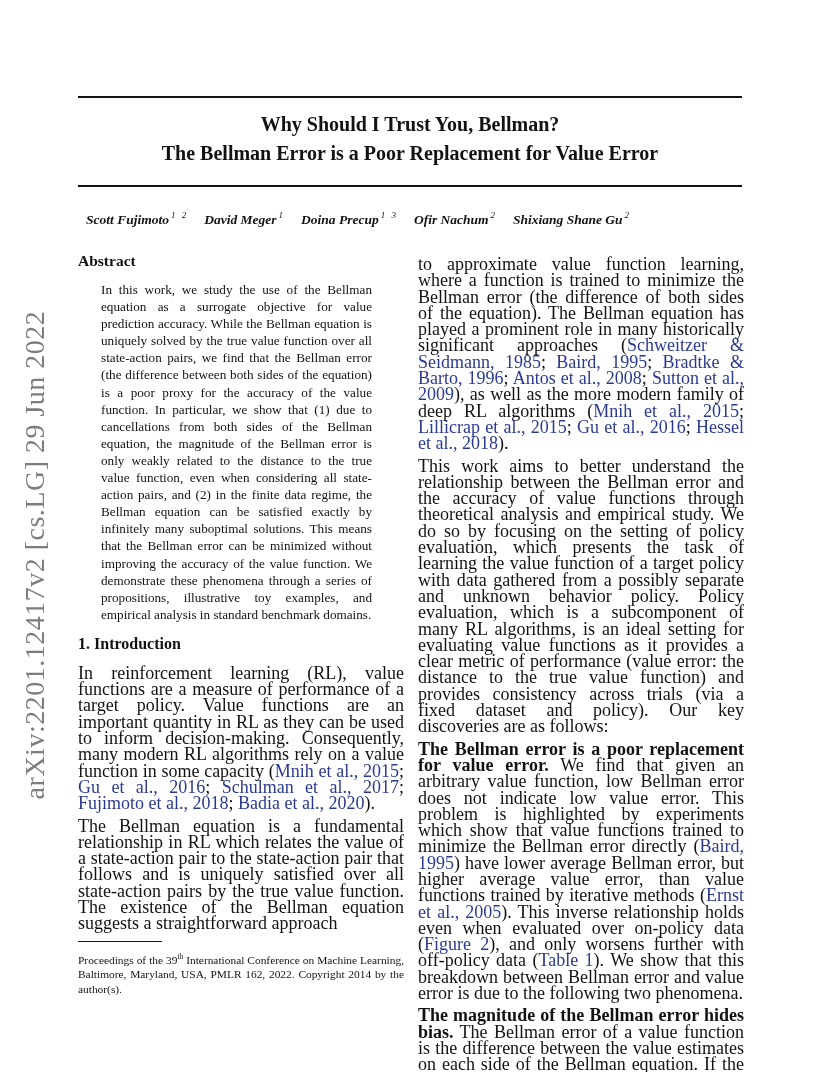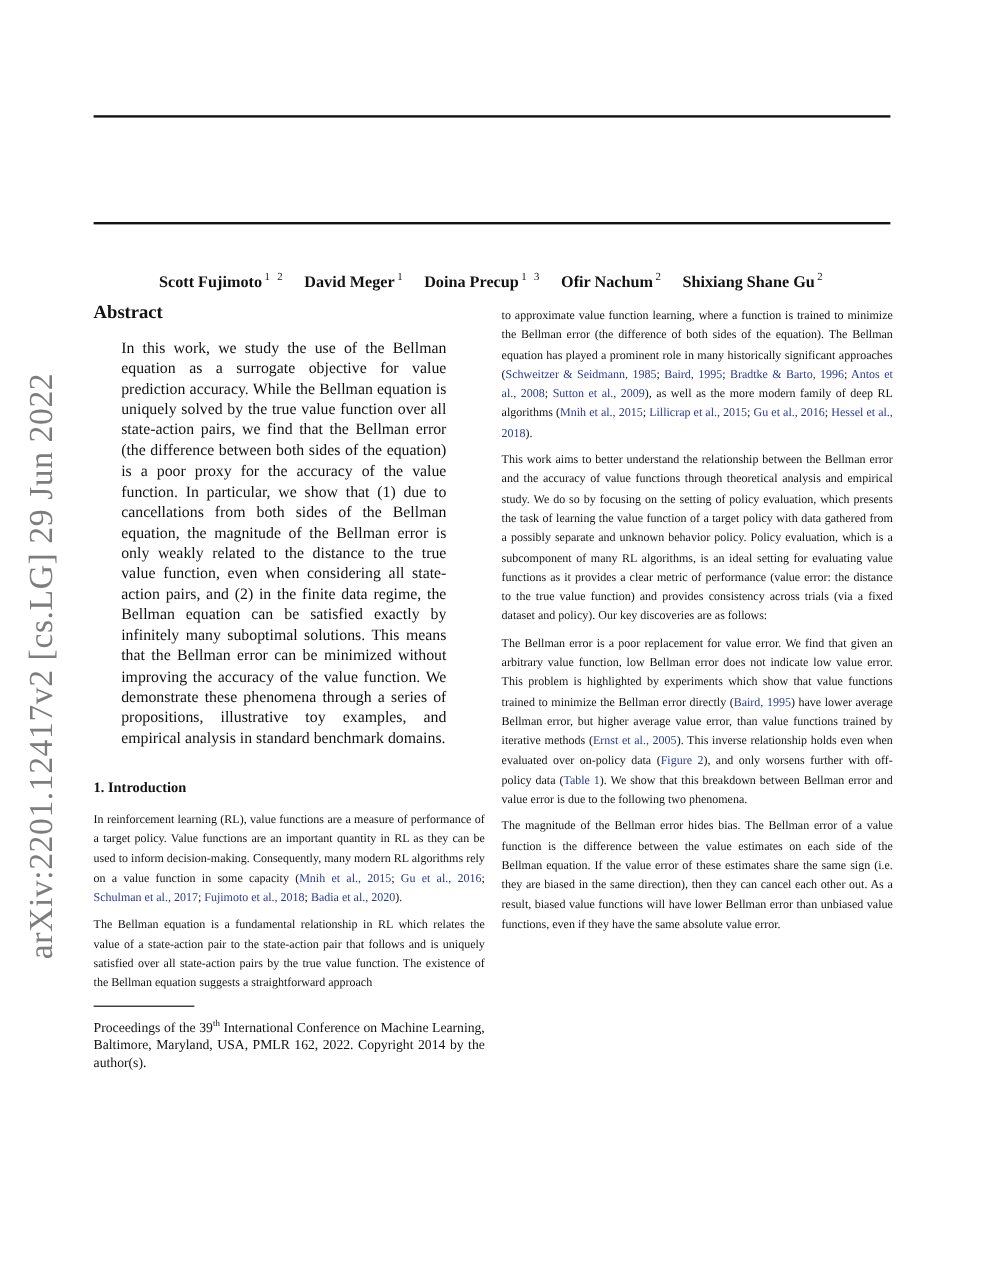--- a/index.html
+++ b/index.html
@@ -50,25 +50,25 @@
     text-align: center;
     font-size: 20px;
     font-weight: bold;
     line-height: 29px;
   }
   .title .tline { display: block; }
   
   .authors {
     position: absolute;
     left: 78px;
-    top: 225px;
+    top: 210px;
     width: 664px;
-    text-align: center;
     font-size: 13.5px;
     font-weight: bold;
+    font-style: italic;
   }
   .author { margin: 0 8px; white-space: nowrap; }
   .author sup {
     font-weight: normal;
     font-size: 9px;
     letter-spacing: 2px;
     padding-left: 2px;
   }
   
   .col {
@@ -86,32 +86,32 @@
     margin: 0 0 11px 0;
   }
   .abstract-body {
     margin: 0 32px 0 23px;
     font-size: 13.2px;
     line-height: 17.1px;
     text-align: justify;
   }
   
   .section-heading {
-    margin: 26px 0 12px 0;
-    font-size: 12px;
+    margin: 12px 0 12px 0;
+    font-size: 16px;
     font-weight: bold;
   }
   
   .body-par {
     margin: 0 0 6px 0;
-    font-size: 10px;
+    font-size: 18px;
     line-height: 16.3px;
     text-align: justify;
   }
-  .bf { font-weight: normal; }
+  .bf { font-weight: bold; }
   .it { }
   .sup {
     vertical-align: super;
     font-size: 0.65em;
     line-height: 0;
   }
   .cite { }
   
   .footnote-rule {
     width: 84px;
@@ -133,20 +133,24 @@
 </style>
 </head>
 <body>
 
 <div class="page">
 
   <div class="watermark" style="color: rgb(125, 125, 125);">arXiv:2201.12417v2 [cs.LG] 29 Jun 2022</div>
 
   <div class="rule rule-top"></div>
 
+  <h1 class="title">
+    <span class="tline">Why Should I Trust You, Bellman?</span>
+    <span class="tline">The Bellman Error is a Poor Replacement for Value Error</span>
+  </h1>
 
   <div class="rule rule-bottom"></div>
 
   <div class="authors" id="authors"><span class="author"><span>Scott Fujimoto</span><sup>1 2</sup></span><span class="author"><span>David Meger</span><sup>1</sup></span><span class="author"><span>Doina Precup</span><sup>1 3</sup></span><span class="author"><span>Ofir Nachum</span><sup>2</sup></span><span class="author"><span>Shixiang Shane Gu</span><sup>2</sup></span></div>
 
   <div class="col col-left">
     <div class="abstract-heading">Abstract</div>
     <div class="abstract-body">In this work, we study the use of the Bellman equation as a surrogate objective for value prediction accuracy. While the Bellman equation is uniquely solved by the true value function over all state-action pairs, we find that the Bellman error (the difference between both sides of the equation) is a poor proxy for the accuracy of the value function. In particular, we show that (1) due to cancellations from both sides of the Bellman equation, the magnitude of the Bellman error is only weakly related to the distance to the true value function, even when considering all state-action pairs, and (2) in the finite data regime, the Bellman equation can be satisfied exactly by infinitely many suboptimal solutions. This means that the Bellman error can be minimized without improving the accuracy of the value function. We demonstrate these phenomena through a series of propositions, illustrative toy examples, and empirical analysis in standard benchmark domains.</div>
 
     <h2 class="section-heading">1. Introduction</h2>

